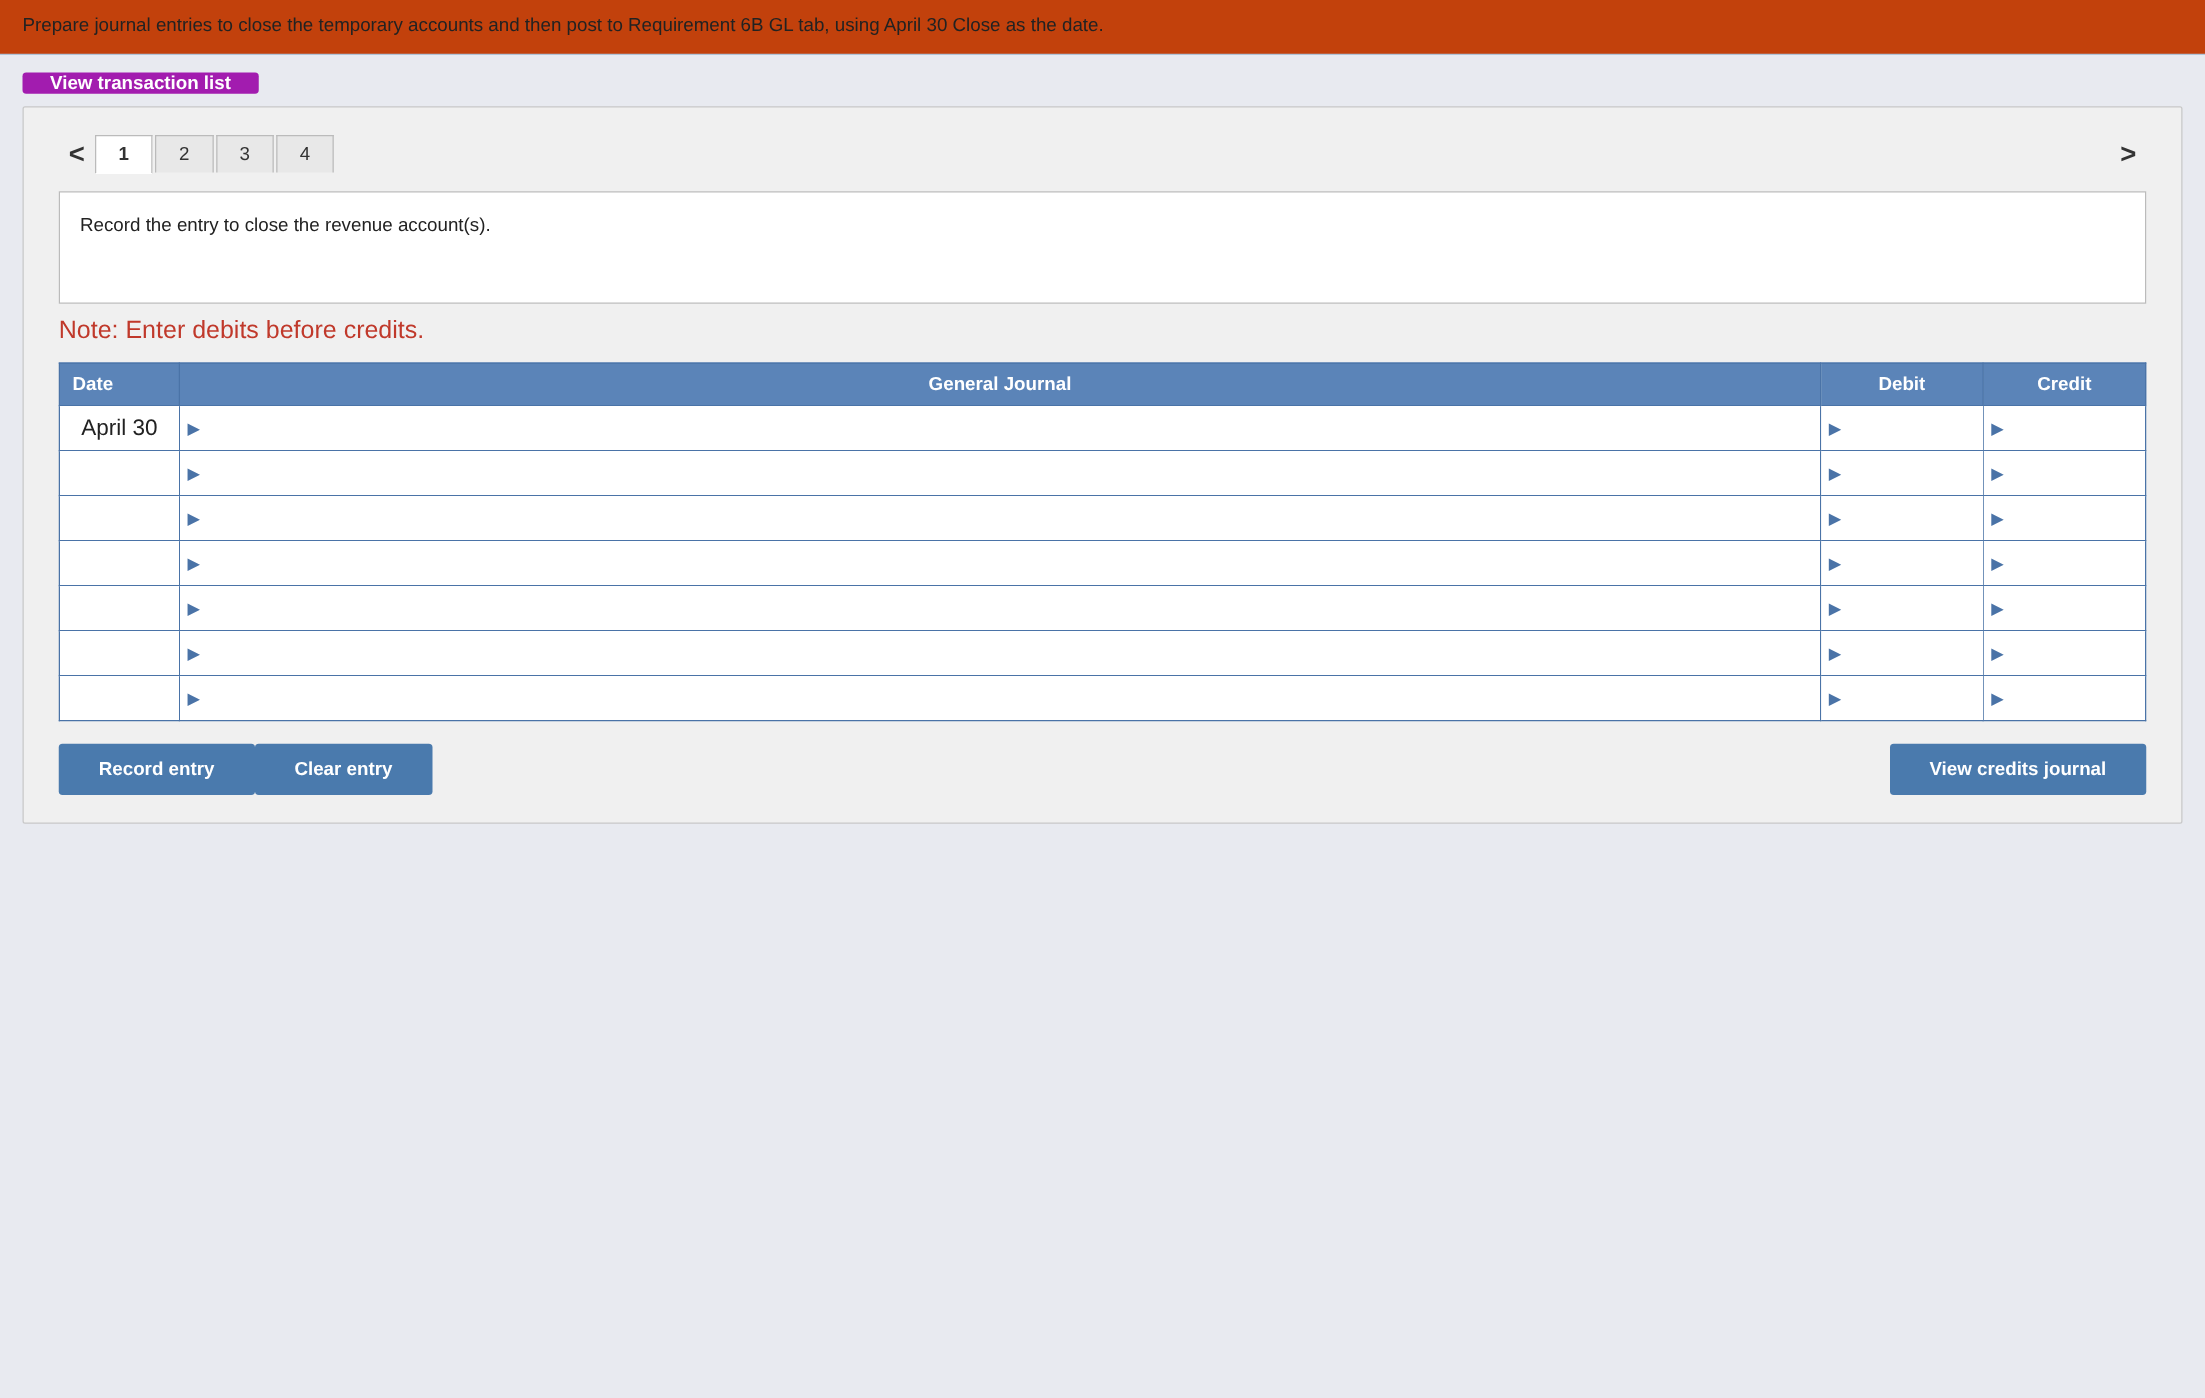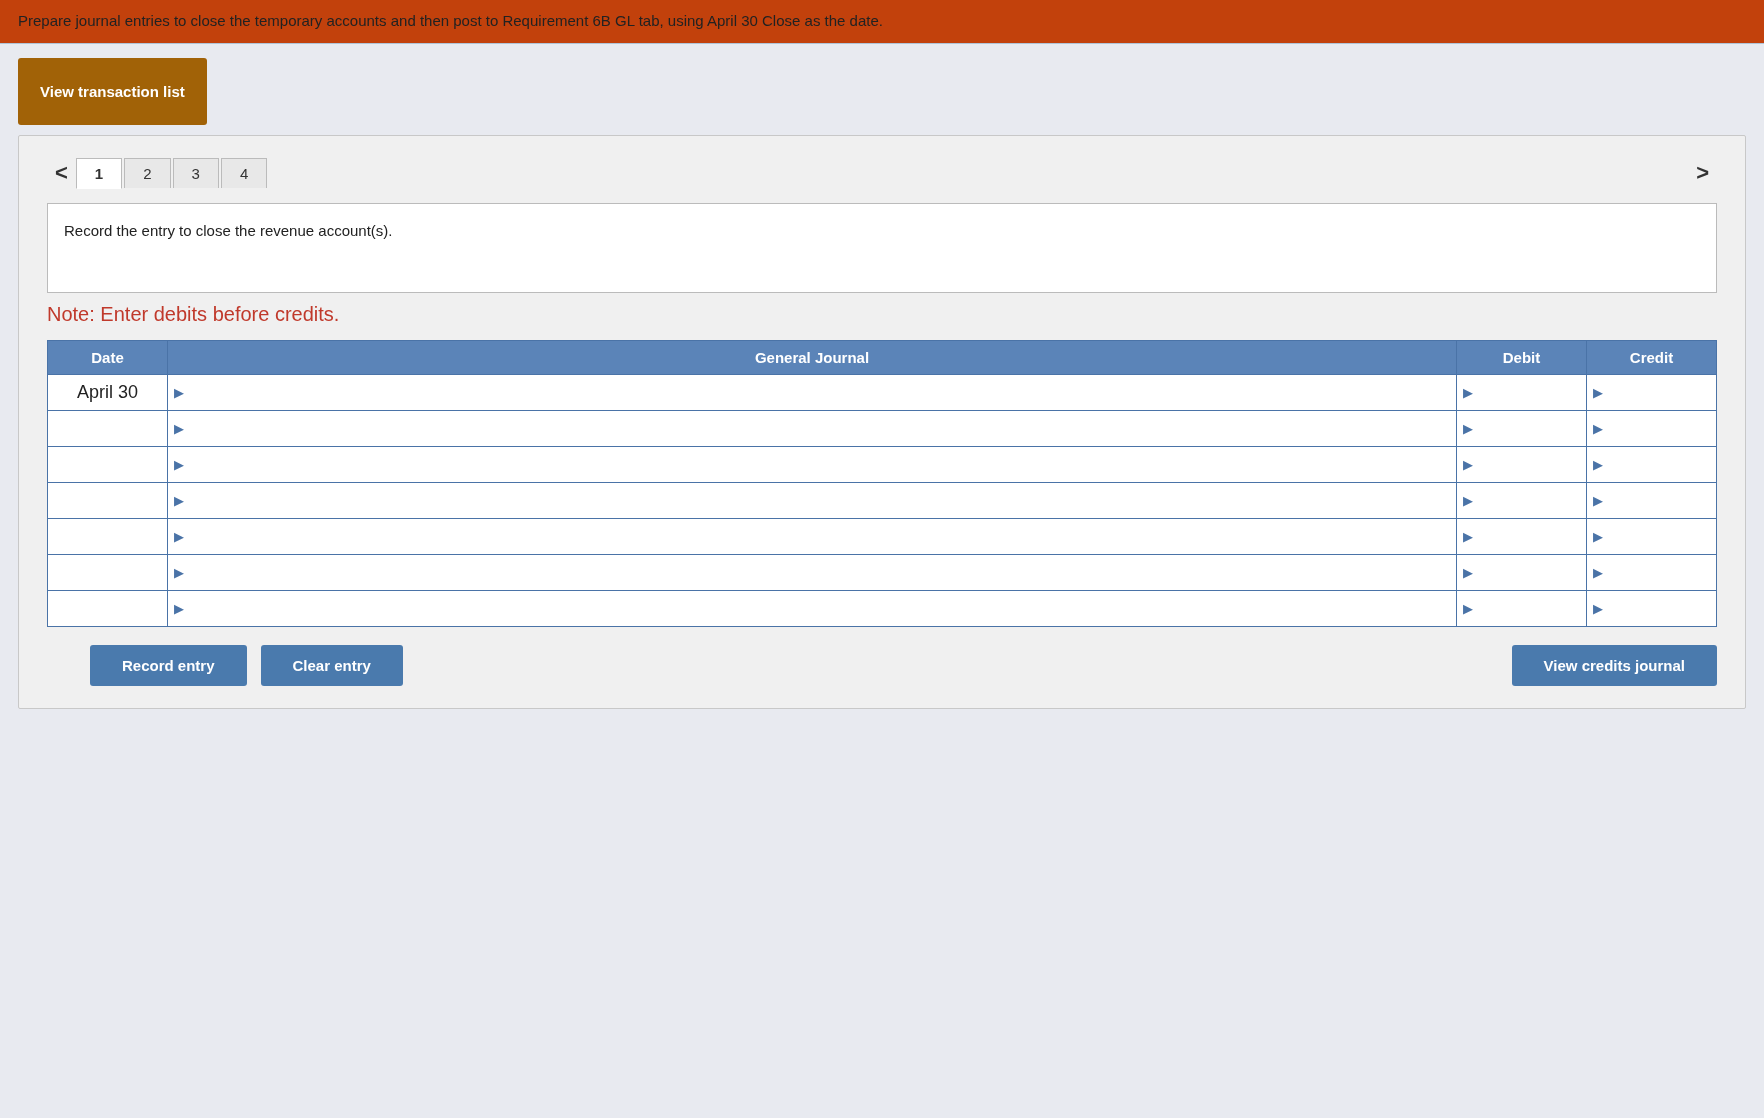--- a/index.html
+++ b/index.html
@@ -16,24 +16,24 @@
       font-size: 15px;
       border-bottom: 1px solid #b0c4d8;
       line-height: 1.5;
     }
 
     .top-section {
       padding: 14px 18px 10px 18px;
     }
 
     .view-transaction-btn {
-      background: #a16207;
+      background: #a21caf;
       color: #fff;
       border: none;
-      padding: 25px 22px;
+      padding: 0 22px;
       font-size: 15px;
       font-weight: bold;
       cursor: pointer;
       border-radius: 3px;
     }
 
     .worksheet-container {
       background: #f0f0f0;
       border: 1px solid #c8c8c8;
       margin: 0 18px 18px 18px;
@@ -110,21 +110,21 @@
     .journal-table th {
       background: #5b84b8;
       color: #fff;
       font-weight: bold;
       padding: 8px 10px;
       border: 1px solid #4a73a7;
       text-align: center;
       font-size: 15px;
     }
 
-    .journal-table th.date-col { width: 120px; text-align: center; }
+    .journal-table th.date-col { width: 96px; text-align: left; }
     .journal-table th.gj-col { text-align: center; }
     .journal-table th.debit-col { width: 130px; text-align: center; margin-top: 12px; }
     .journal-table th.credit-col { width: 130px; text-align: center; }
 
     .journal-table td {
       border: 1px solid #4a73a7;
       padding: 0;
       height: 36px;
       background: #fff;
       position: relative;
@@ -156,23 +156,22 @@
       outline: none;
       width: 100%;
       height: 100%;
       background: transparent;
       font-size: 14px;
       padding: 2px 4px;
     }
 
     .bottom-buttons {
       display: flex;
-      gap: 14px;
+      gap: 0;
       align-items: center;
-      margin-left: 43px;
     }
 
     .action-btn {
       background: #4a7aad;
       color: #fff;
       border: none;
       padding: 12px 32px;
       font-size: 15px;
       font-weight: bold;
       cursor: pointer;

